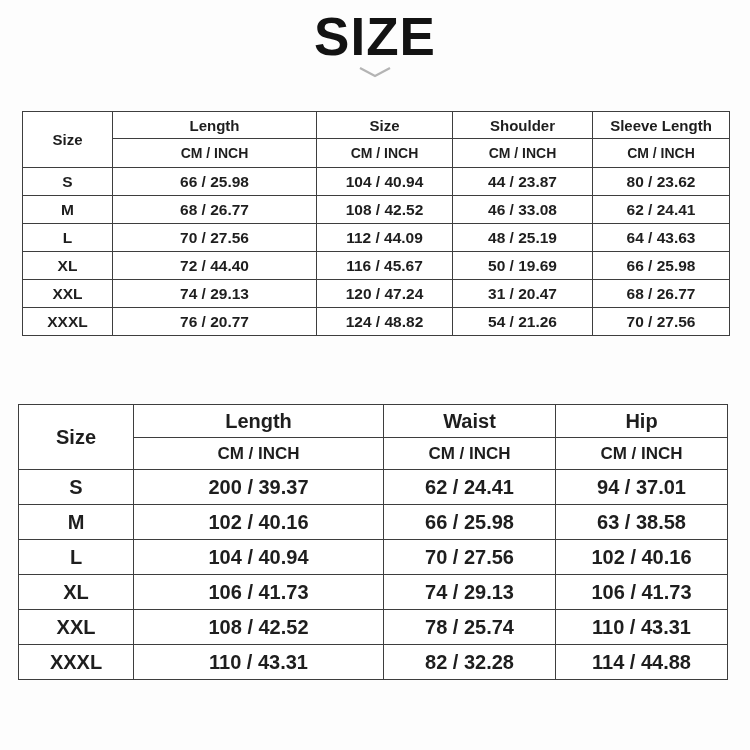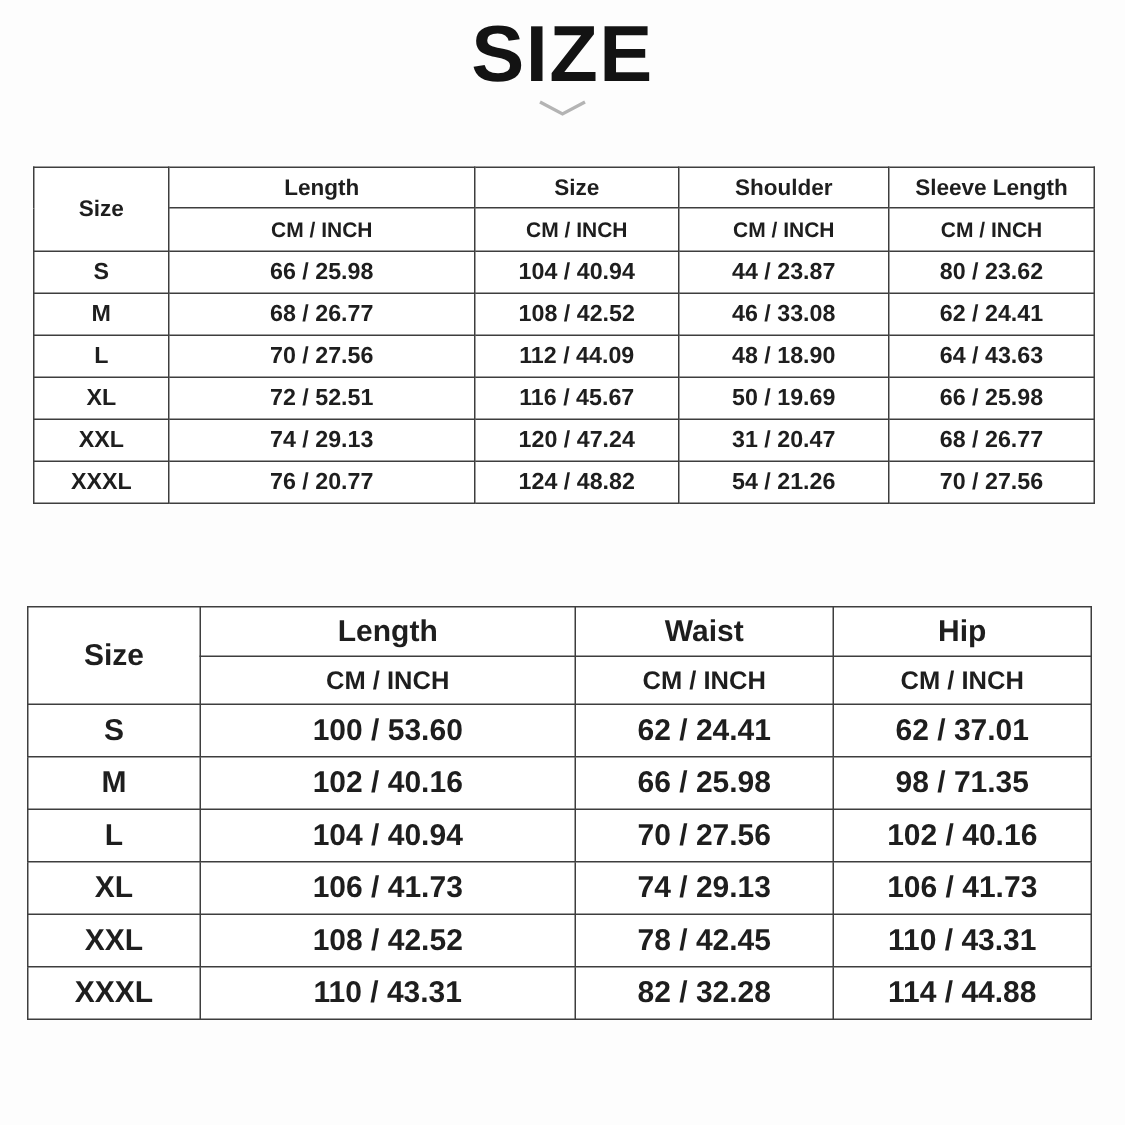--- a/index.html
+++ b/index.html
@@ -91,26 +91,26 @@
       <td>M</td>
       <td>68 / 26.77</td>
       <td>108 / 42.52</td>
       <td>46 / 33.08</td>
       <td>62 / 24.41</td>
     </tr>
     <tr>
       <td>L</td>
       <td>70 / 27.56</td>
       <td>112 / 44.09</td>
-      <td>48 / 18.90</td>
+      <td>48 / 25.19</td>
       <td>64 / 43.63</td>
     </tr>
     <tr>
       <td>XL</td>
-      <td>72 / 52.51</td>
+      <td>72 / 44.40</td>
       <td>116 / 45.67</td>
       <td>50 / 19.69</td>
       <td>66 / 25.98</td>
     </tr>
     <tr>
       <td>XXL</td>
       <td>74 / 29.13</td>
       <td>120 / 47.24</td>
       <td>31 / 20.47</td>
       <td>68 / 26.77</td>
@@ -141,46 +141,46 @@
     </tr>
     <tr class="unit-row">
       <th>CM / INCH</th>
       <th>CM / INCH</th>
       <th>CM / INCH</th>
     </tr>
   </thead>
   <tbody>
     <tr>
       <td>S</td>
-      <td>100 / 53.60</td>
+      <td>200 / 39.37</td>
       <td>62 / 24.41</td>
-      <td>62 / 37.01</td>
+      <td>94 / 37.01</td>
     </tr>
     <tr>
       <td>M</td>
       <td>102 / 40.16</td>
       <td>66 / 25.98</td>
-      <td>98 / 71.35</td>
+      <td>63 / 38.58</td>
     </tr>
     <tr>
       <td>L</td>
       <td>104 / 40.94</td>
       <td>70 / 27.56</td>
       <td>102 / 40.16</td>
     </tr>
     <tr>
       <td>XL</td>
       <td>106 / 41.73</td>
       <td>74 / 29.13</td>
       <td>106 / 41.73</td>
     </tr>
     <tr>
       <td>XXL</td>
       <td>108 / 42.52</td>
-      <td>78 / 42.45</td>
+      <td>78 / 25.74</td>
       <td>110 / 43.31</td>
     </tr>
     <tr>
       <td>XXXL</td>
       <td>110 / 43.31</td>
       <td>82 / 32.28</td>
       <td>114 / 44.88</td>
     </tr>
   </tbody>
 </table>

